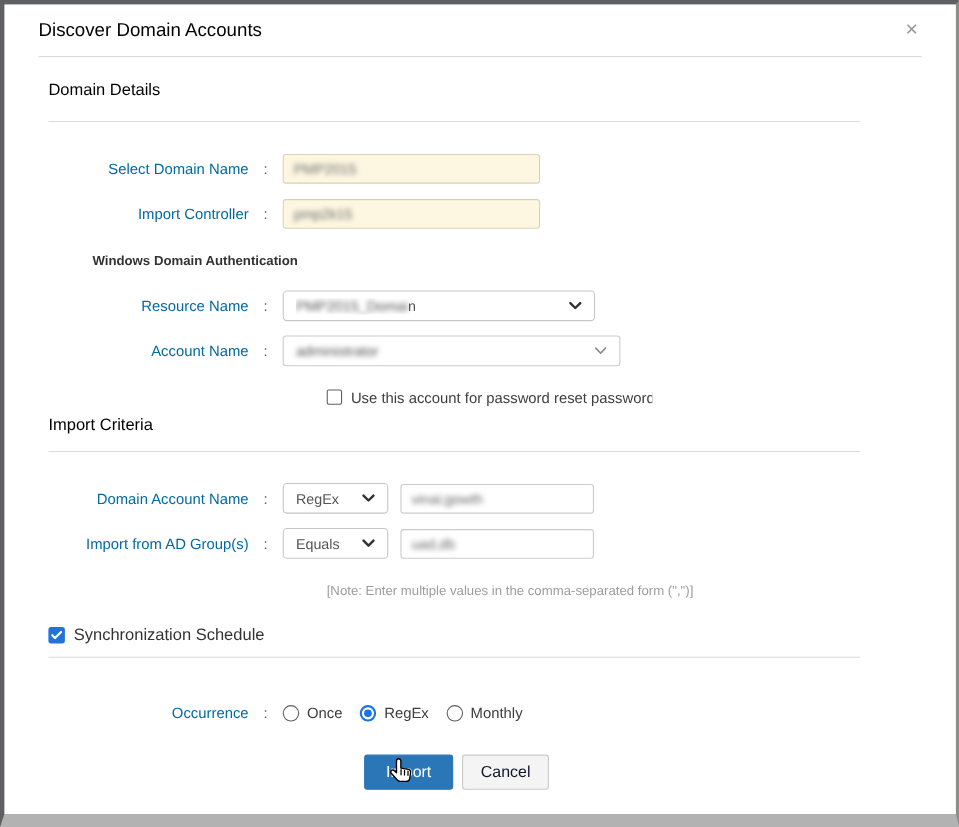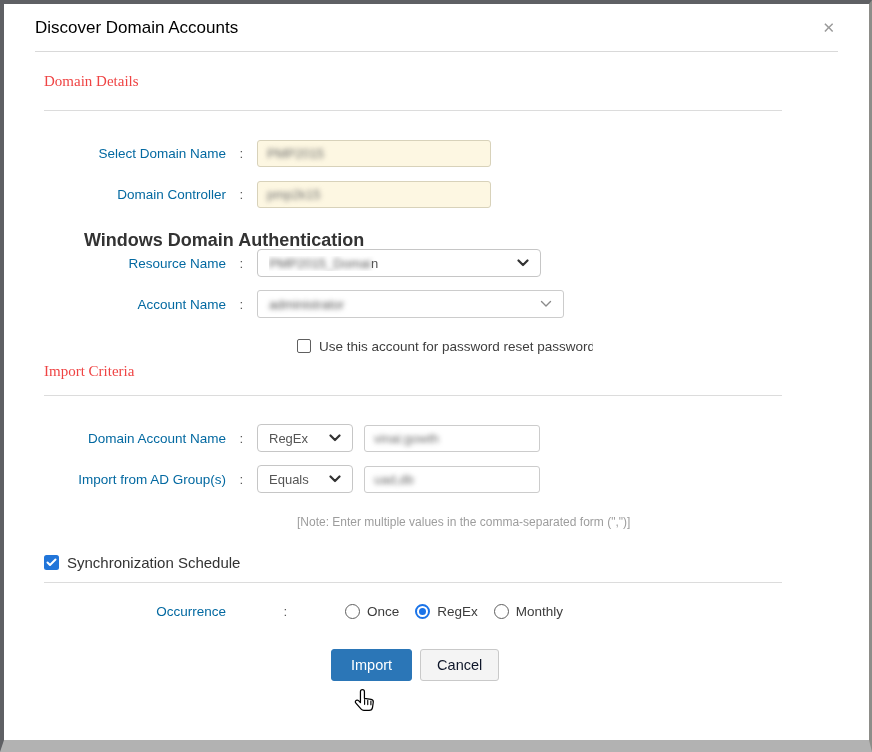--- a/index.html
+++ b/index.html
@@ -20,21 +20,21 @@
     height:47px;
     display:flex;align-items:center;justify-content:space-between;
     padding:0 34px 0 31px;
   }
   .dlg-title{font-size:17px;color:#000000;}
   .close-btn{
     font-size:15px;color:#9a9a9a;font-weight:bold;
     cursor:pointer;line-height:1;
   }
   .hr-full{height:1px;background:#d9d9d9;margin:0 31px;}
-  .section-title{font-size:15px;color:#ef4444;margin:21px 0 0 40px;height:20px;font-family:Liberation Serif, serif;}
+  .section-title{font-size:15px;color:#000000;margin:21px 0 0 40px;height:20px;}
   .divider{height:1px;background:#dcdcdc;margin-left:40px;width:738px;}
   .m17{margin-top:17px;}
   .frow{
     display:grid;
     grid-template-columns:222px 31px auto;
     align-items:center;
   }
   .frow .flabel{
     text-align:right;font-size:13.5px;color:#0369a1;white-space:nowrap;
   }
@@ -42,21 +42,21 @@
   .input-cream{
     width:234px;height:27px;
     background:#fdf7e2;border:1px solid #d8d2ba;border-radius:3px;
     padding:0 9px;font-size:13px;color:#6b6b6b;
     display:flex;align-items:center;overflow:hidden;
     font-family:"Liberation Sans","DejaVu Sans",sans-serif;
   }
   .blurred{filter:blur(2.6px);user-select:none;}
   .subhead{
     margin:22px 0 0 80px;height:19px;
-    font-size:18px;font-weight:bold;color:#333;
+    font-size:12px;font-weight:bold;color:#333;
   }
   .selectbox{
     height:28px;background:#fff;
     border:1px solid #c6c6c6;border-radius:4px;
     display:flex;align-items:center;justify-content:space-between;
     padding:0 11px;font-size:13px;color:#555;cursor:pointer;
   }
   .sel-rn{width:284px;}
   .sel-an{width:307px;border-radius:3px;border-color:#cccccc;}
   .sel-op{width:96px;text-align:right;}
@@ -123,30 +123,30 @@
 
   <div class="frow" style="margin-top:29px;">
     <div class="flabel">Select Domain Name</div>
     <div class="fcolon">:</div>
     <div class="input-cream">
       <span class="blurred">PMP2015</span>
     </div>
   </div>
 
   <div class="frow" style="margin-top:14px;">
-    <div class="flabel">Domain Controller</div>
+    <div class="flabel">Import Controller</div>
     <div class="fcolon">:</div>
     <div class="input-cream">
       <span class="blurred">pmp2k15</span>
     </div>
   </div>
 
   <div class="subhead">Windows Domain Authentication</div>
 
-  <div class="frow" style="">
+  <div class="frow" style="margin-top:15px;">
     <div class="flabel">Resource Name</div>
     <div class="fcolon">:</div>
     <div class="selectbox sel-rn">
       <span style="display:flex;align-items:center;overflow:hidden;">
           <span class="blurred">PMP2015_Domai</span>
           <span>n</span>
         </span>
       <svg class="chev" width="12" height="8" viewBox="0 0 12 8">
           <path d="M1.5 1.5 L6 6 L10.5 1.5" fill="none" stroke="#333" stroke-width="2.2" stroke-linecap="round" stroke-linejoin="round"></path>
         </svg>
@@ -209,21 +209,21 @@
   <div class="cb-row sync-row">
     <div class="checkbox checked">
       <svg width="11" height="9" viewBox="0 0 11 9">
           <path d="M1.5 4.5 L4 7 L9.5 1.5" fill="none" stroke="#fff" stroke-width="2" stroke-linecap="round" stroke-linejoin="round"></path>
         </svg>
     </div>
     <span class="cb-label">Synchronization Schedule</span>
   </div>
   <div class="divider" style="margin-top:10px;"></div>
 
-  <div class="frow occ-row" style="margin-top:19px;gap:44px;">
+  <div class="frow occ-row" style="margin-top:41px;">
     <div class="flabel">Occurrence</div>
     <div class="fcolon">:</div>
     <div class="occ-group">
       <div class="radio"></div>
       <span class="radio-label">Once</span>
       <div class="radio checked"></div>
       <span class="radio-label">RegEx</span>
       <div class="radio"></div>
       <span class="radio-label">Monthly</span>
     </div>

